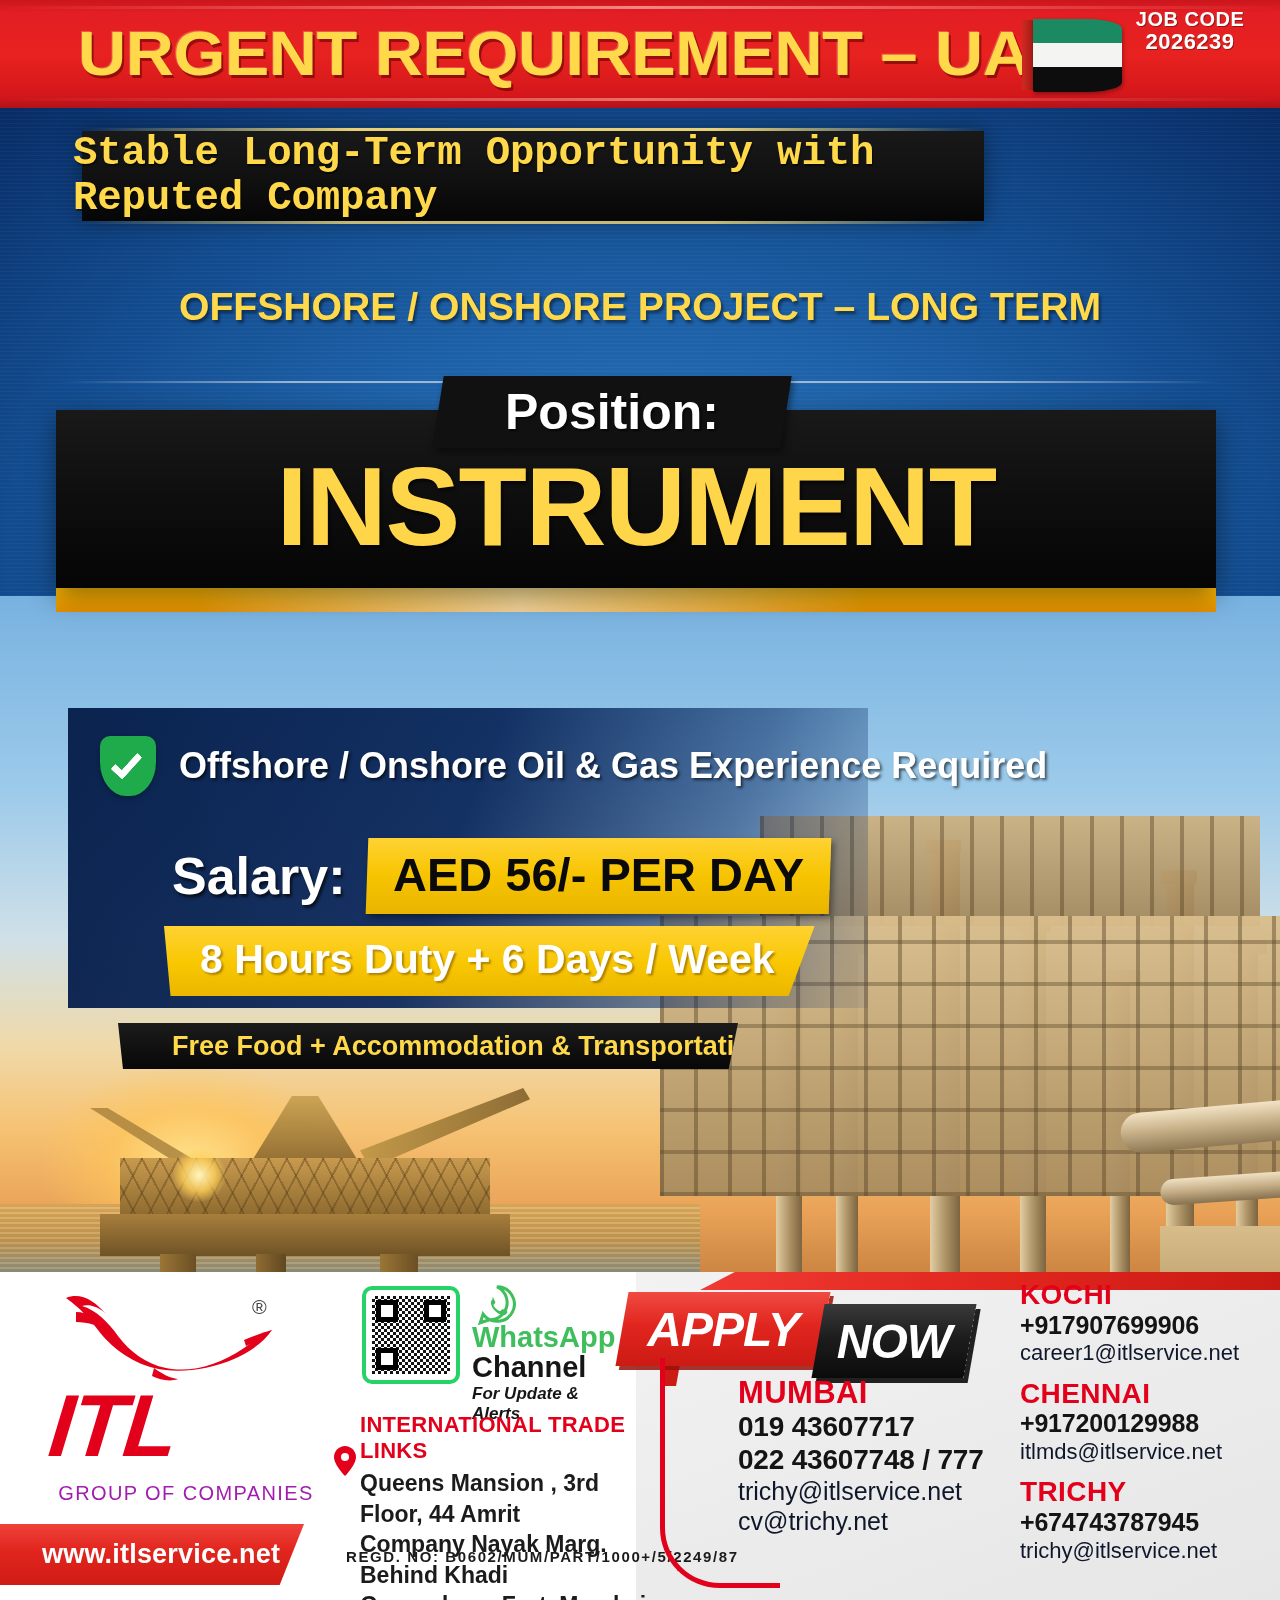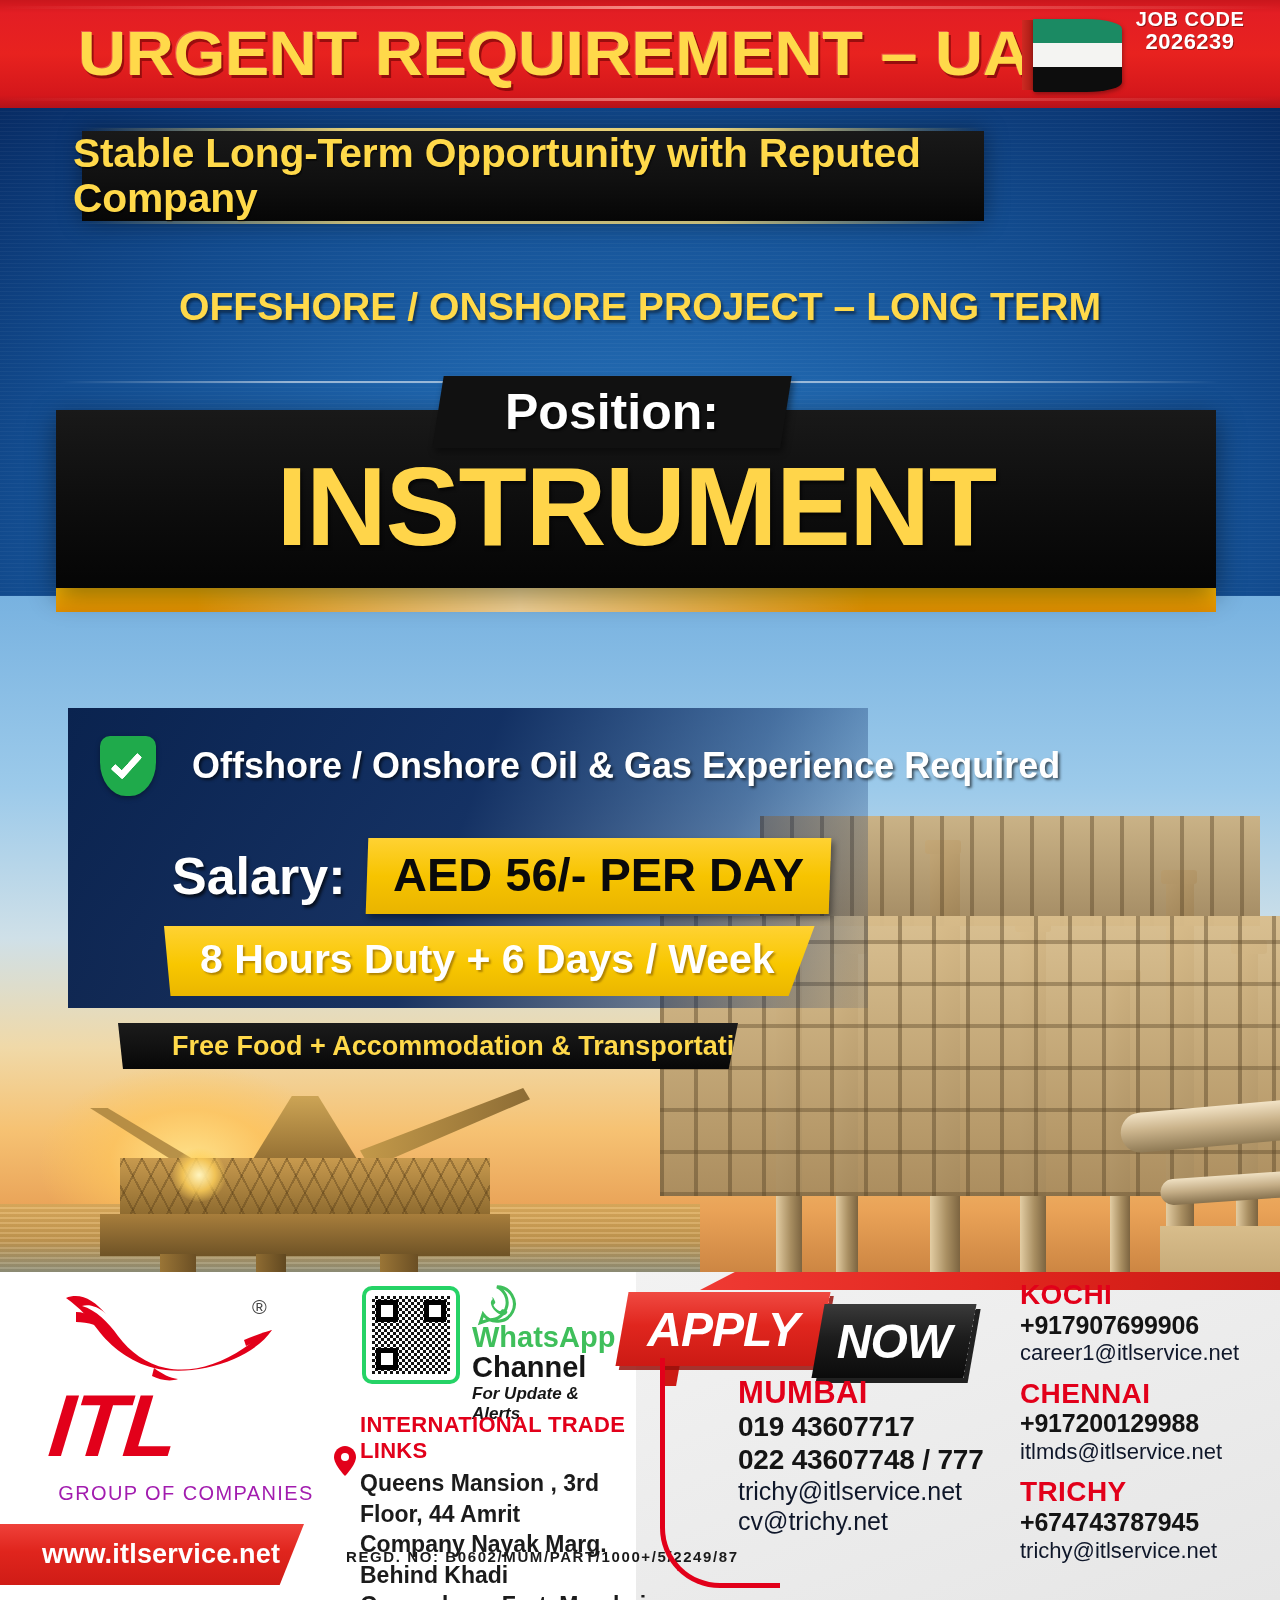--- a/index.html
+++ b/index.html
@@ -70,20 +70,21 @@
     content:""; position:absolute; left:0; top:0; width:100%; height:100%;
     background:repeating-linear-gradient(0deg, rgba(255,255,255,.035) 0px, rgba(255,255,255,.035) 1px, transparent 1px, transparent 4px);
   }
 
   
   .sub-bar{
     position:absolute; left:82px; top:23px; width:902px; height:90px;
     background:linear-gradient(180deg,#191919 0%,#101010 55%,#060606 100%);
     display:flex; align-items:center; justify-content:center;
     box-shadow:0 0 22px rgba(0,0,0,.4);
+    font-family:Liberation Mono, monospace;
   }
   .sub-bar:before{ content:""; position:absolute; left:0; top:-3px; width:100%; height:3px;
     background:linear-gradient(90deg,rgba(255,235,140,0),rgba(255,225,120,.9) 30%,rgba(255,225,120,.9) 70%,rgba(255,235,140,0));}
   .sub-bar:after{ content:""; position:absolute; left:0; bottom:-3px; width:100%; height:3px;
     background:linear-gradient(90deg,rgba(255,235,140,0),rgba(255,225,120,.75) 30%,rgba(255,225,120,.75) 70%,rgba(255,235,140,0));}
   .sub-bar span{
     font-size:40px; font-weight:bold; color:#FFD94A; letter-spacing:-0.2px;
     transform:scaleX(1.02);
     text-shadow:1px 2px 1px rgba(0,0,0,.5);
   }
@@ -248,21 +249,21 @@
   }
 
   
   .info-panel{
     position:absolute; left:68px; top:600px; width:800px; height:300px;
     background:linear-gradient(110deg, rgba(6,30,74,.97) 0%, rgba(8,36,88,.92) 48%, rgba(10,44,102,.55) 78%, rgba(12,50,112,.10) 100%);
     z-index:6;
   }
   .req-row{
     position:absolute; left:100px; top:628px; z-index:8;
-    display:flex; align-items:center; gap:36px;
+    display:flex; align-items:center; gap:23px;
   }
   .shield{
     width:56px; height:60px; position:relative;
     background:#1faa4b;
     border-radius:10px 10px 26px 26px / 10px 10px 34px 34px;
     box-shadow:0 2px 5px rgba(0,0,0,.35);
     display:flex; align-items:center; justify-content:center;
   }
   .shield .chk{
     width:30px; height:16px; border-left:7px solid #fff; border-bottom:7px solid #fff;

